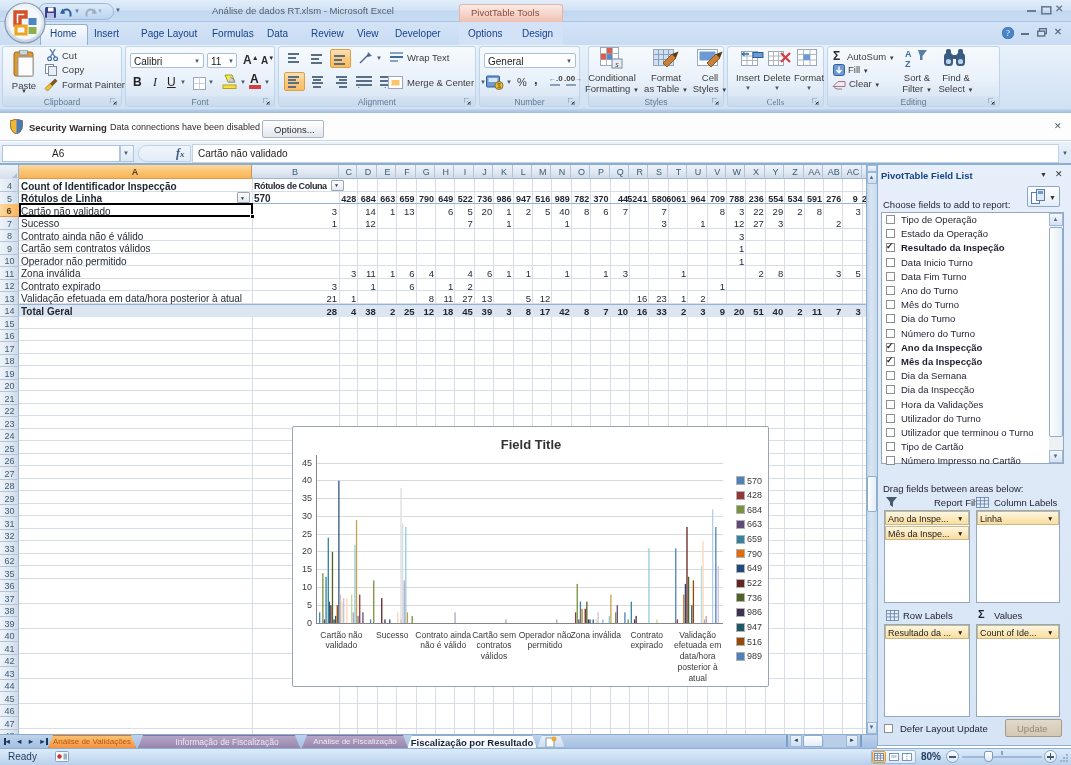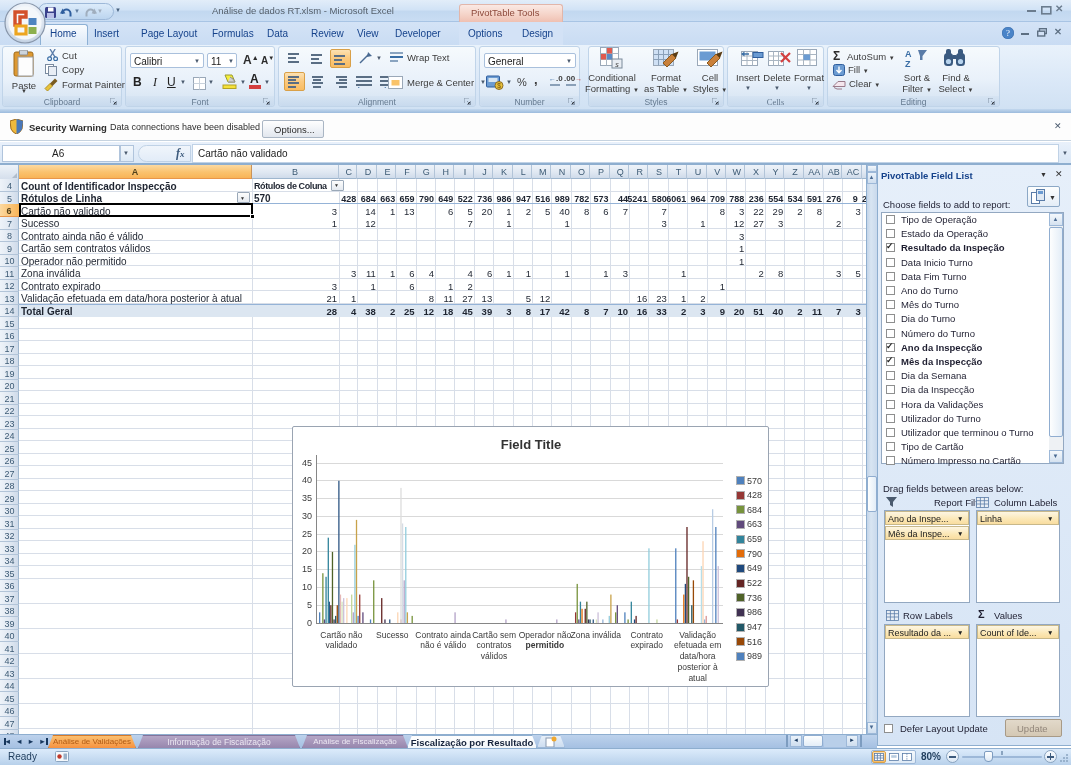--- a/index.html
+++ b/index.html
@@ -447,21 +447,21 @@
 <div class="tx" style="left:9.5px;top:328.5px;width:0;font-size:9px;color:#3c5a74;"><span style="display:inline-block;transform:translateX(-50%);">29</span></div>
 <div class="ab" style="left:0;top:351.0px;width:19px;height:1px;background:#b2c4d8;"></div>
 <div class="tx" style="left:9.5px;top:341.0px;width:0;font-size:9px;color:#3c5a74;"><span style="display:inline-block;transform:translateX(-50%);">30</span></div>
 <div class="ab" style="left:0;top:363.5px;width:19px;height:1px;background:#b2c4d8;"></div>
 <div class="tx" style="left:9.5px;top:353.5px;width:0;font-size:9px;color:#3c5a74;"><span style="display:inline-block;transform:translateX(-50%);">31</span></div>
 <div class="ab" style="left:0;top:376.0px;width:19px;height:1px;background:#b2c4d8;"></div>
 <div class="tx" style="left:9.5px;top:366.0px;width:0;font-size:9px;color:#3c5a74;"><span style="display:inline-block;transform:translateX(-50%);">32</span></div>
 <div class="ab" style="left:0;top:388.5px;width:19px;height:1px;background:#b2c4d8;"></div>
 <div class="tx" style="left:9.5px;top:378.5px;width:0;font-size:9px;color:#3c5a74;"><span style="display:inline-block;transform:translateX(-50%);">33</span></div>
 <div class="ab" style="left:0;top:401.0px;width:19px;height:1px;background:#b2c4d8;"></div>
-<div class="tx" style="left:9.5px;top:391.0px;width:0;font-size:9px;color:#3c5a74;"><span style="display:inline-block;transform:translateX(-50%);">34</span></div>
+<div class="tx" style="left:9.5px;top:391.0px;width:0;font-size:9px;color:#3c5a74;"><span style="display:inline-block;transform:translateX(-50%);">62</span></div>
 <div class="ab" style="left:0;top:413.5px;width:19px;height:1px;background:#b2c4d8;"></div>
 <div class="tx" style="left:9.5px;top:403.5px;width:0;font-size:9px;color:#3c5a74;"><span style="display:inline-block;transform:translateX(-50%);">35</span></div>
 <div class="ab" style="left:0;top:426.0px;width:19px;height:1px;background:#b2c4d8;"></div>
 <div class="tx" style="left:9.5px;top:416.0px;width:0;font-size:9px;color:#3c5a74;"><span style="display:inline-block;transform:translateX(-50%);">36</span></div>
 <div class="ab" style="left:0;top:438.5px;width:19px;height:1px;background:#b2c4d8;"></div>
 <div class="tx" style="left:9.5px;top:428.5px;width:0;font-size:9px;color:#3c5a74;"><span style="display:inline-block;transform:translateX(-50%);">37</span></div>
 <div class="ab" style="left:0;top:451.0px;width:19px;height:1px;background:#b2c4d8;"></div>
 <div class="tx" style="left:9.5px;top:441.0px;width:0;font-size:9px;color:#3c5a74;"><span style="display:inline-block;transform:translateX(-50%);">38</span></div>
 <div class="ab" style="left:0;top:463.5px;width:19px;height:1px;background:#b2c4d8;"></div>
 <div class="tx" style="left:9.5px;top:453.5px;width:0;font-size:9px;color:#3c5a74;"><span style="display:inline-block;transform:translateX(-50%);">39</span></div>
@@ -499,21 +499,21 @@
 <div class="tx" style="left:414.6px;top:28.5px;width:0;font-size:9px;color:#1e2430;font-weight:bold;"><span style="display:inline-block;transform:translateX(-100%);">659</span></div>
 <div class="tx" style="left:434.0px;top:28.5px;width:0;font-size:9px;color:#1e2430;font-weight:bold;"><span style="display:inline-block;transform:translateX(-100%);">790</span></div>
 <div class="tx" style="left:453.4px;top:28.5px;width:0;font-size:9px;color:#1e2430;font-weight:bold;"><span style="display:inline-block;transform:translateX(-100%);">649</span></div>
 <div class="tx" style="left:472.8px;top:28.5px;width:0;font-size:9px;color:#1e2430;font-weight:bold;"><span style="display:inline-block;transform:translateX(-100%);">522</span></div>
 <div class="tx" style="left:492.2px;top:28.5px;width:0;font-size:9px;color:#1e2430;font-weight:bold;"><span style="display:inline-block;transform:translateX(-100%);">736</span></div>
 <div class="tx" style="left:511.6px;top:28.5px;width:0;font-size:9px;color:#1e2430;font-weight:bold;"><span style="display:inline-block;transform:translateX(-100%);">986</span></div>
 <div class="tx" style="left:531.0px;top:28.5px;width:0;font-size:9px;color:#1e2430;font-weight:bold;"><span style="display:inline-block;transform:translateX(-100%);">947</span></div>
 <div class="tx" style="left:550.4px;top:28.5px;width:0;font-size:9px;color:#1e2430;font-weight:bold;"><span style="display:inline-block;transform:translateX(-100%);">516</span></div>
 <div class="tx" style="left:569.8px;top:28.5px;width:0;font-size:9px;color:#1e2430;font-weight:bold;"><span style="display:inline-block;transform:translateX(-100%);">989</span></div>
 <div class="tx" style="left:589.2px;top:28.5px;width:0;font-size:9px;color:#1e2430;font-weight:bold;"><span style="display:inline-block;transform:translateX(-100%);">782</span></div>
-<div class="tx" style="left:608.6px;top:28.5px;width:0;font-size:9px;color:#1e2430;font-weight:bold;"><span style="display:inline-block;transform:translateX(-100%);">573</span></div>
+<div class="tx" style="left:608.6px;top:28.5px;width:0;font-size:9px;color:#1e2430;font-weight:bold;"><span style="display:inline-block;transform:translateX(-100%);">370</span></div>
 <div class="tx" style="left:628.0px;top:28.5px;width:0;font-size:9px;color:#1e2430;font-weight:bold;"><span style="display:inline-block;transform:translateX(-100%);">44</span></div>
 <div class="tx" style="left:647.4px;top:28.5px;width:0;font-size:9px;color:#1e2430;font-weight:bold;"><span style="display:inline-block;transform:translateX(-100%);">5241</span></div>
 <div class="tx" style="left:666.8px;top:28.5px;width:0;font-size:9px;color:#1e2430;font-weight:bold;"><span style="display:inline-block;transform:translateX(-100%);">580</span></div>
 <div class="tx" style="left:686.2px;top:28.5px;width:0;font-size:9px;color:#1e2430;font-weight:bold;"><span style="display:inline-block;transform:translateX(-100%);">6061</span></div>
 <div class="tx" style="left:705.6px;top:28.5px;width:0;font-size:9px;color:#1e2430;font-weight:bold;"><span style="display:inline-block;transform:translateX(-100%);">964</span></div>
 <div class="tx" style="left:725.0px;top:28.5px;width:0;font-size:9px;color:#1e2430;font-weight:bold;"><span style="display:inline-block;transform:translateX(-100%);">709</span></div>
 <div class="tx" style="left:744.4px;top:28.5px;width:0;font-size:9px;color:#1e2430;font-weight:bold;"><span style="display:inline-block;transform:translateX(-100%);">788</span></div>
 <div class="tx" style="left:763.8px;top:28.5px;width:0;font-size:9px;color:#1e2430;font-weight:bold;"><span style="display:inline-block;transform:translateX(-100%);">236</span></div>
 <div class="tx" style="left:783.2px;top:28.5px;width:0;font-size:9px;color:#1e2430;font-weight:bold;"><span style="display:inline-block;transform:translateX(-100%);">554</span></div>
 <div class="tx" style="left:802.6px;top:28.5px;width:0;font-size:9px;color:#1e2430;font-weight:bold;"><span style="display:inline-block;transform:translateX(-100%);">534</span></div>
@@ -736,21 +736,21 @@
     </svg>
 <div class="tx" style="left:341.4px;top:464.5px;width:0;font-size:8.5px;color:#3a3a3a;"><span style="display:inline-block;transform:translateX(-50%);">Cartão não</span></div>
 <div class="tx" style="left:341.4px;top:475.3px;width:0;font-size:8.5px;color:#3a3a3a;"><span style="display:inline-block;transform:translateX(-50%);">validado</span></div>
 <div class="tx" style="left:392.3px;top:464.5px;width:0;font-size:8.5px;color:#3a3a3a;"><span style="display:inline-block;transform:translateX(-50%);">Sucesso</span></div>
 <div class="tx" style="left:443.2px;top:464.5px;width:0;font-size:8.5px;color:#3a3a3a;"><span style="display:inline-block;transform:translateX(-50%);">Contrato ainda</span></div>
 <div class="tx" style="left:443.2px;top:475.3px;width:0;font-size:8.5px;color:#3a3a3a;"><span style="display:inline-block;transform:translateX(-50%);">não é válido</span></div>
 <div class="tx" style="left:494.1px;top:464.5px;width:0;font-size:8.5px;color:#3a3a3a;"><span style="display:inline-block;transform:translateX(-50%);">Cartão sem</span></div>
 <div class="tx" style="left:494.1px;top:475.3px;width:0;font-size:8.5px;color:#3a3a3a;"><span style="display:inline-block;transform:translateX(-50%);">contratos</span></div>
 <div class="tx" style="left:494.1px;top:486.1px;width:0;font-size:8.5px;color:#3a3a3a;"><span style="display:inline-block;transform:translateX(-50%);">válidos</span></div>
 <div class="tx" style="left:544.9px;top:464.5px;width:0;font-size:8.5px;color:#3a3a3a;"><span style="display:inline-block;transform:translateX(-50%);">Operador não</span></div>
-<div class="tx" style="left:544.9px;top:475.3px;width:0;font-size:8.5px;color:#3a3a3a;"><span style="display:inline-block;transform:translateX(-50%);font-weight:bold;">permitido</span></div>
+<div class="tx" style="left:544.9px;top:475.3px;width:0;font-size:8.5px;color:#3a3a3a;"><span style="display:inline-block;transform:translateX(-50%);">permitido</span></div>
 <div class="tx" style="left:595.8px;top:464.5px;width:0;font-size:8.5px;color:#3a3a3a;"><span style="display:inline-block;transform:translateX(-50%);">Zona inválida</span></div>
 <div class="tx" style="left:646.7px;top:464.5px;width:0;font-size:8.5px;color:#3a3a3a;"><span style="display:inline-block;transform:translateX(-50%);">Contrato</span></div>
 <div class="tx" style="left:646.7px;top:475.3px;width:0;font-size:8.5px;color:#3a3a3a;"><span style="display:inline-block;transform:translateX(-50%);">expirado</span></div>
 <div class="tx" style="left:697.6px;top:464.5px;width:0;font-size:8.5px;color:#3a3a3a;"><span style="display:inline-block;transform:translateX(-50%);">Validação</span></div>
 <div class="tx" style="left:697.6px;top:475.3px;width:0;font-size:8.5px;color:#3a3a3a;"><span style="display:inline-block;transform:translateX(-50%);">efetuada em</span></div>
 <div class="tx" style="left:697.6px;top:486.1px;width:0;font-size:8.5px;color:#3a3a3a;"><span style="display:inline-block;transform:translateX(-50%);">data/hora</span></div>
 <div class="tx" style="left:697.6px;top:496.9px;width:0;font-size:8.5px;color:#3a3a3a;"><span style="display:inline-block;transform:translateX(-50%);">posterior à</span></div>
 <div class="tx" style="left:697.6px;top:507.7px;width:0;font-size:8.5px;color:#3a3a3a;"><span style="display:inline-block;transform:translateX(-50%);">atual</span></div>
 <div class="ab" style="left:737px;top:312.0px;width:7px;height:7px;background:#4F81BD;outline:0.5px solid rgba(60,60,60,0.4);"></div>
 <div class="tx" style="left:747px;top:310.5px;font-size:9px;color:#3a3a3a;">570</div>
@@ -786,21 +786,21 @@
 <div class="ab" style="left:867px;top:476px;width:10px;height:36px;background:linear-gradient(to right,#fdfefe,#e3edf7);border:1px solid #90add0;border-radius:2px;"></div>
 <div class="ab" style="left:867px;top:722px;width:10px;height:12px;background:linear-gradient(#eaf2fa,#cfdeef);border:1px solid #9db8d8;"></div>
 <div class="tx" style="left:868.5px;top:724px;font-size:6px;color:#4a6a92;">▼</div>
 <div class="ab" style="left:0;top:734px;width:877px;height:14px;background:linear-gradient(#bdd2ec,#a5c0e2);border-top:1px solid #8eaecf;"></div>
 <div class="tx" style="left:4px;top:737px;font-size:7.5px;color:#16365c;">◄&nbsp;&nbsp;◄&nbsp;&nbsp;►&nbsp;&nbsp;►</div>
 <div class="ab" style="left:4px;top:738px;width:1.5px;height:7px;background:#16365c;"></div>
 <div class="ab" style="left:46px;top:738px;width:1.5px;height:7px;background:#16365c;"></div>
 <div class="ab" style="left:48px;top:735px;width:88px;height:13px;background:linear-gradient(#fbc070,#f69240);border:1px solid #d87a28;border-bottom:none;clip-path:polygon(5px 0,calc(100% - 5px) 0,100% 100%,0 100%);"></div>
 <div class="tx" style="left:92.0px;top:737.0px;width:0;font-size:8px;color:#b05a14;"><span style="display:inline-block;transform:translateX(-50%);">Análise de Validações</span></div>
 <div class="ab" style="left:138px;top:735px;width:162px;height:13px;background:linear-gradient(#b5a6c6,#9786ad);border:1px solid #84739b;border-bottom:none;clip-path:polygon(5px 0,calc(100% - 5px) 0,100% 100%,0 100%);"></div>
-<div class="tx" style="left:219.0px;top:737.0px;width:0;font-size:8.5px;color:#ece7f2;"><span style="display:inline-block;transform:translateX(-50%);">Informação de Fiscalização</span></div>
+<div class="tx" style="left:219.0px;top:737.0px;width:0;font-size:8.5px;color:#ece7f2;"><span style="display:inline-block;transform:translateX(-50%);margin-left:8px;">Informação de Fiscalização</span></div>
 <div class="ab" style="left:302px;top:735px;width:106px;height:13px;background:linear-gradient(#b5a6c6,#9786ad);border:1px solid #84739b;border-bottom:none;clip-path:polygon(5px 0,calc(100% - 5px) 0,100% 100%,0 100%);"></div>
 <div class="tx" style="left:355.0px;top:737.0px;width:0;font-size:8px;color:#ece7f2;"><span style="display:inline-block;transform:translateX(-50%);">Análise de Fiscalização</span></div>
 <div class="ab" style="left:407px;top:735px;width:130px;height:13px;background:linear-gradient(#fefefe,#f2f6fa);border:1px solid #8eaecf;border-bottom:none;clip-path:polygon(5px 0,calc(100% - 5px) 0,100% 100%,0 100%);"></div>
 <div class="tx" style="left:472.0px;top:737.0px;width:0;font-size:9.5px;color:#16233c;font-weight:bold;"><span style="display:inline-block;transform:translateX(-50%);">Fiscalização por Resultado</span></div>
 <div class="ab" style="left:537px;top:735px;width:28px;height:13px;background:linear-gradient(#e8f0f9,#cdddf0);border:1px solid #9db8d8;clip-path:polygon(5px 0,calc(100% - 5px) 0,100% 100%,0 100%);"></div>
 <svg class="ab" style="left:545px;top:736px;" width="12" height="11">
     <rect x="1" y="2" width="8" height="9" fill="#fff" stroke="#8a9ab0"></rect>
     <circle cx="9" cy="3" r="2.5" fill="#f0a830"></circle>
   </svg>
 <div class="ab" style="left:786px;top:735px;width:2px;height:12px;background:#7d9cc0;"></div>

